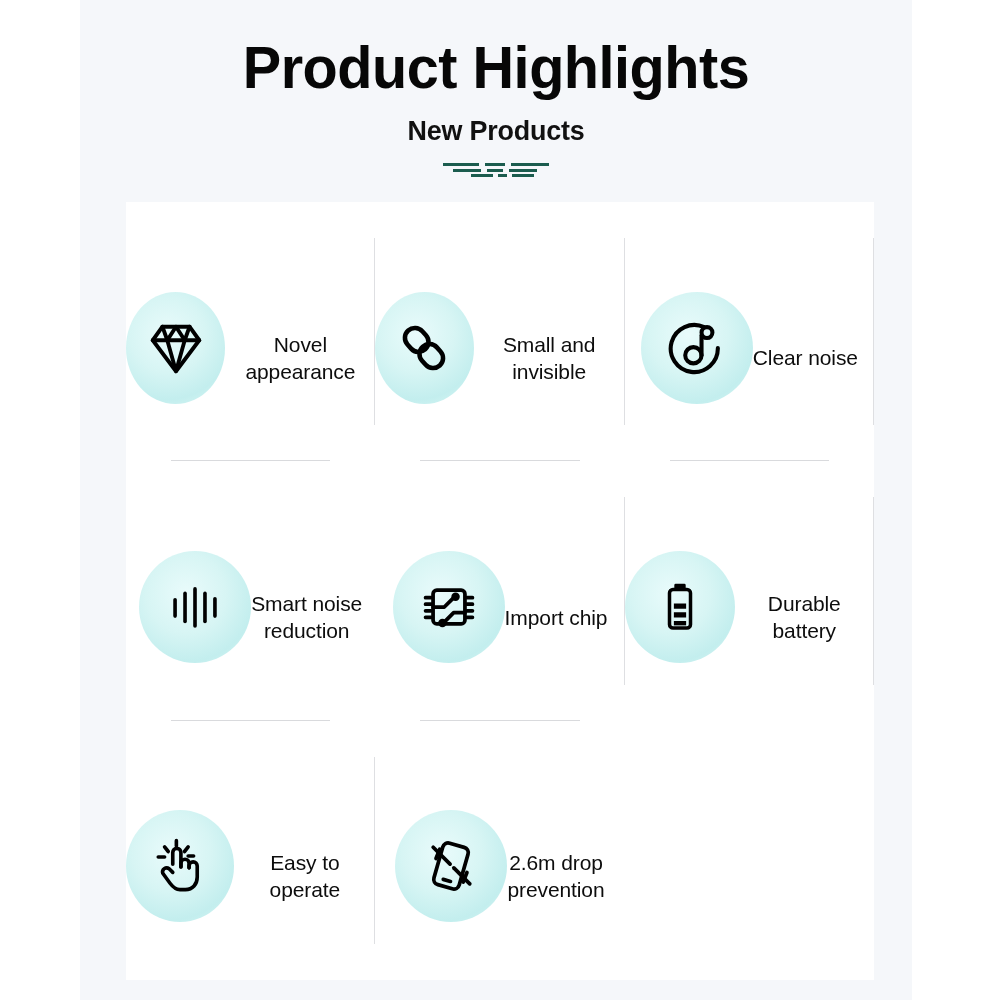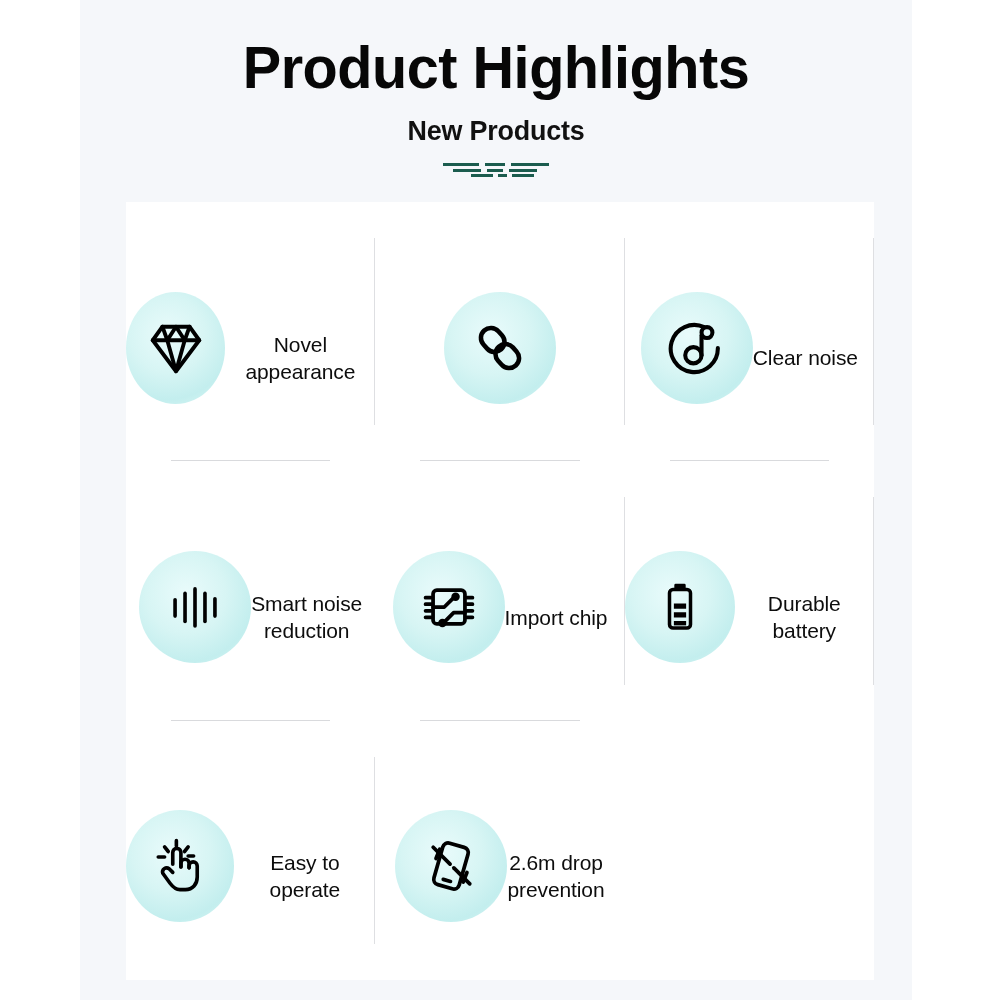--- a/index.html
+++ b/index.html
@@ -191,20 +191,21 @@
 
       <div class="cell vsep hsep">
         <div class="icon-wrap">
           <svg width="58" height="58" viewBox="0 0 64 64" fill="none" stroke="#000" stroke-width="5" stroke-linecap="round" stroke-linejoin="round">
             <g transform="rotate(-42 32 32)">
               <rect x="21" y="6" width="22" height="28" rx="11"></rect>
               <rect x="21" y="30" width="22" height="28" rx="11"></rect>
             </g>
           </svg>
         </div>
+        <div class="cell-label">Small and invisible</div>
       </div>
 
 
       <div class="cell vsep hsep">
         <div class="icon-wrap">
           <svg width="58" height="58" viewBox="0 0 64 64" fill="none" stroke="#000" stroke-width="4.5" stroke-linecap="round" stroke-linejoin="round">
             <path d="M40 9 A26 26 0 1 0 55 32"></path>
             <circle cx="28" cy="40" r="9"></circle>
             <path d="M37 40 V18"></path>
             <circle cx="43" cy="15" r="6"></circle>

